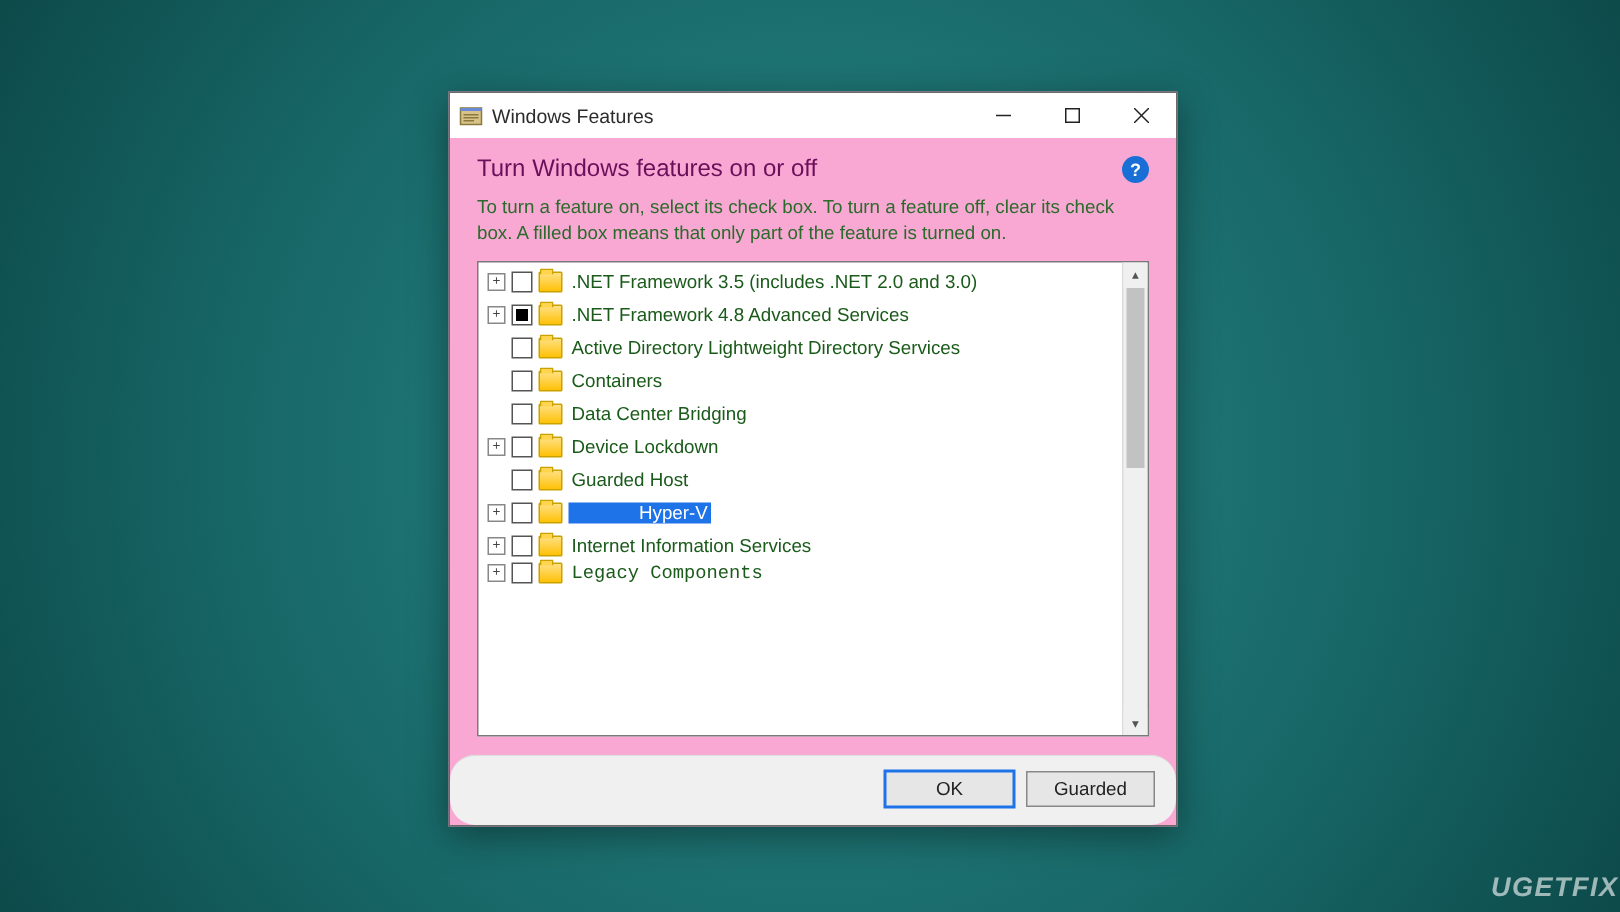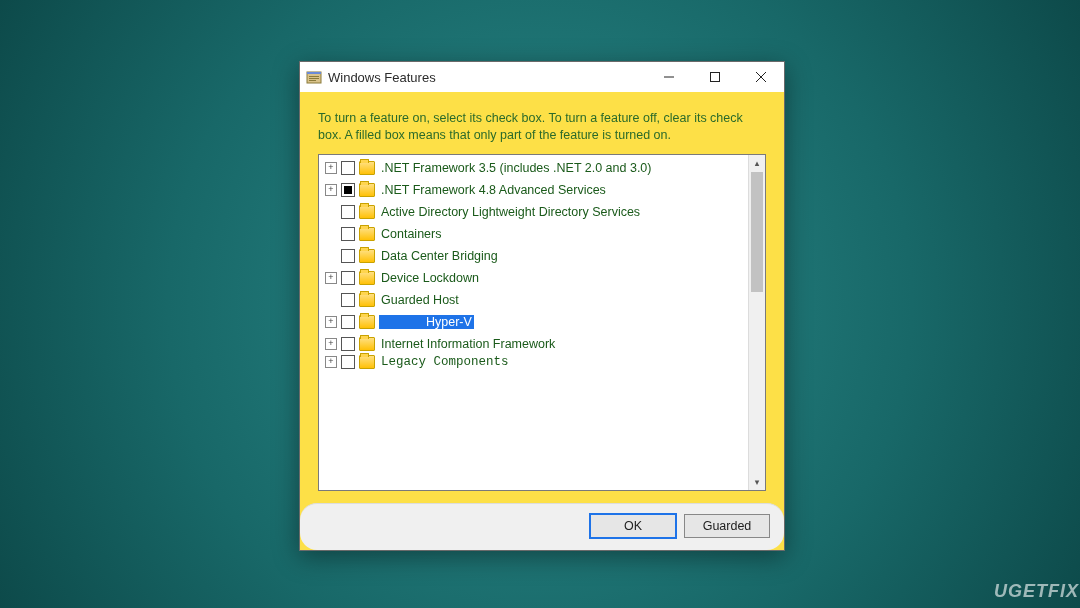--- a/index.html
+++ b/index.html
@@ -12,21 +12,21 @@
     font-size: 13px;
     overflow: hidden;
     position: relative;
   }
   .dialog {
     position: absolute;
     left: 299px;
     top: 61px;
     width: 486px;
     height: 490px;
-    background: #fde047;
+    background: #f9a8d4;
     border: 1px solid #6a6a6a;
     box-shadow: 0 6px 24px rgba(0,0,0,0.4);
     display: flex;
     flex-direction: column;
   }
   .titlebar {
     height: 30px;
     background: #ffffff;
     display: flex;
     align-items: center;
@@ -253,20 +253,24 @@
       <div class="win-btn">
         <svg width="10" height="10">
             <line x1="0" y1="0" x2="10" y2="10" stroke="#222"></line>
             <line x1="10" y1="0" x2="0" y2="10" stroke="#222"></line>
           </svg>
       </div>
     </div>
   </div>
 
   <div class="content">
+    <div class="heading-row">
+      <div class="heading">Turn Windows features on or off</div>
+      <div class="help-icon">?</div>
+    </div>
     <div class="instructions">To turn a feature on, select its check box. To turn a feature off, clear its check box. A filled box means that only part of the feature is turned on.</div>
 
     <div class="tree-wrap">
       <div class="tree-scroll" id="tree-scroll">
           <div class="tree-item">
             <div class="expander">+</div>
             <div class="checkbox"></div>
             <div class="folder-icon"></div>
             <span class="item-label">.NET Framework 3.5 (includes .NET 2.0 and 3.0)</span>
           </div>
@@ -309,21 +313,21 @@
           <div class="tree-item">
             <div class="expander">+</div>
             <div class="checkbox"></div>
             <div class="folder-icon"></div>
             <span class="item-label selected">Hyper-V</span>
           </div>
           <div class="tree-item">
             <div class="expander">+</div>
             <div class="checkbox"></div>
             <div class="folder-icon"></div>
-            <span class="item-label">Internet Information Framework</span>
+            <span class="item-label">Internet Information Services</span>
           </div>
           <div class="tree-item" style="height: 14px;">
             <div class="expander">+</div>
             <div class="checkbox"></div>
             <div class="folder-icon"></div>
             <span class="item-label cut">Legacy Components</span>
           </div>
         </div>
       <div class="scrollbar">
         <div class="sb-arrow">▴</div>

